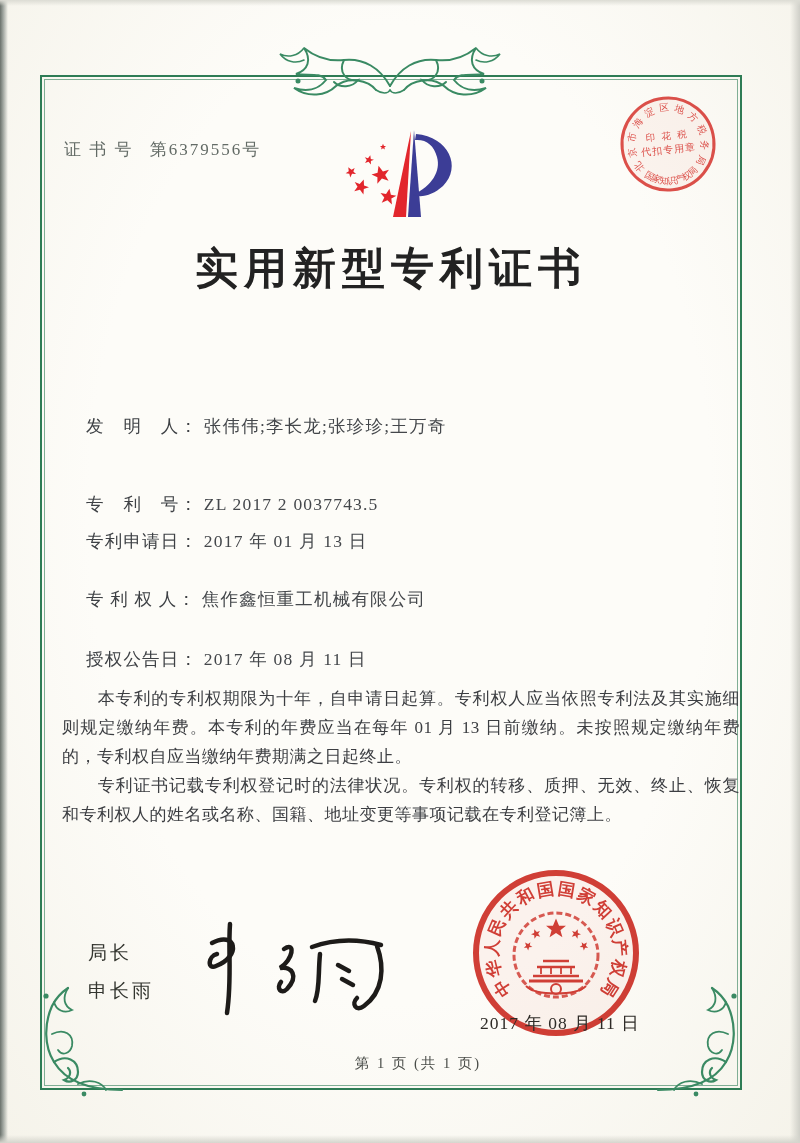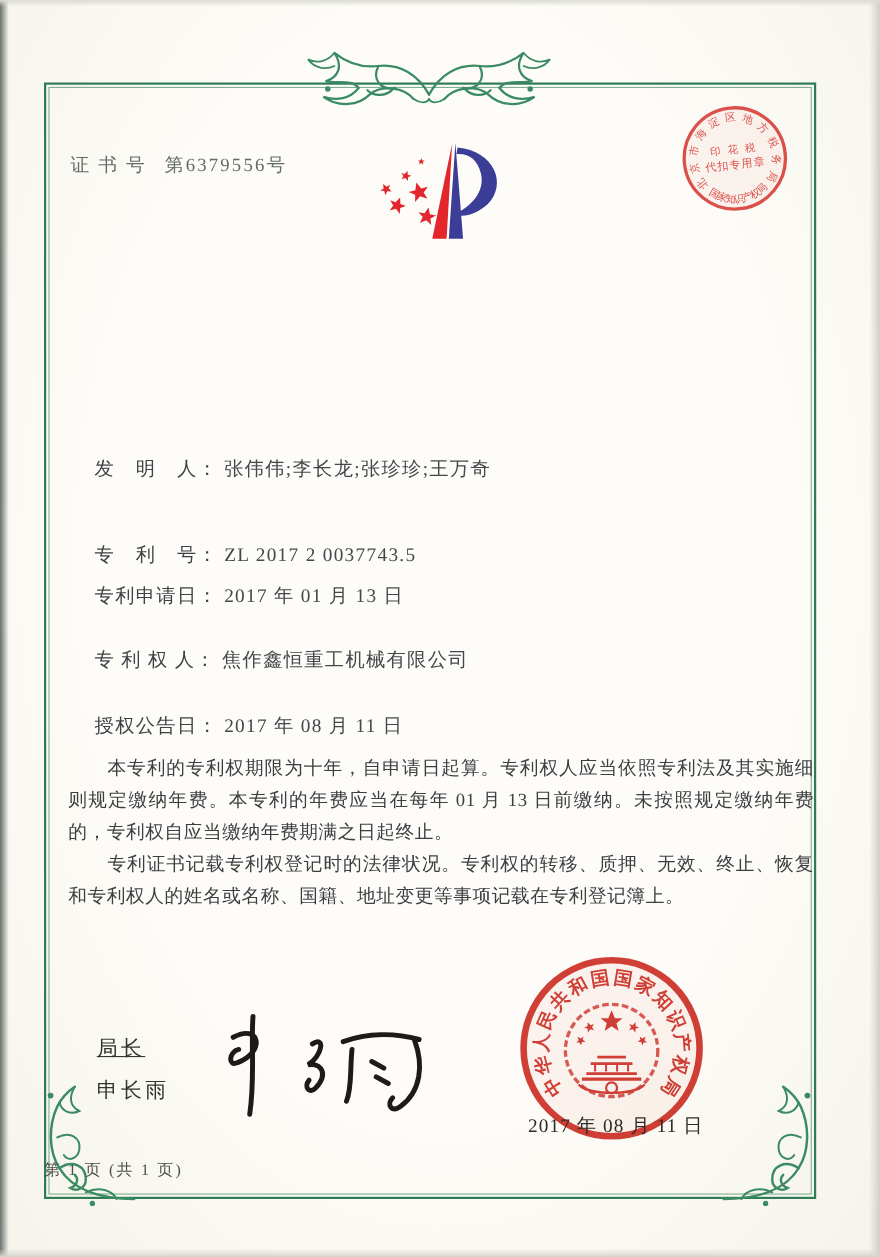--- a/index.html
+++ b/index.html
@@ -21,24 +21,24 @@
   .abs{position:absolute;}
   .cert-no{left:64px;top:138px;font-size:17px;color:#636b66;letter-spacing:2px;}
   .title{left:40px;top:240px;width:702px;text-align:center;font-size:43px;
          font-weight:700;letter-spacing:6px;color:#222;}
   .field-row{left:86px;font-size:17.5px;color:#3e4145;letter-spacing:1.2px;white-space:nowrap;}
   .field-label{color:#3e4145;}
   .field-value{color:#44474b;}
   .body-text{left:62px;top:684px;width:678px;font-size:17px;line-height:29px;
              color:#3c3e42;text-align:justify;}
   .body-text p{margin:0;text-indent:2.1em;letter-spacing:0.5px;}
-  .sig-role{left:88px;top:940px;font-size:19px;color:#33352f;letter-spacing:3px;text-decoration:underline;}
+  .sig-role{left:88px;top:940px;font-size:19px;color:#33352f;letter-spacing:3px;}
   .sig-name{left:88px;top:978px;font-size:19px;color:#33352f;letter-spacing:3px;}
   .seal-date{left:480px;top:1011px;font-size:17.5px;color:#2e2b27;letter-spacing:1px;z-index:6;}
-  .page-footer{left:40px;top:1054px;width:756px;text-align:left;font-size:14.5px;
+  .page-footer{left:40px;top:1054px;width:756px;text-align:center;font-size:14.5px;
                color:#4a4d49;letter-spacing:2px;}
   svg{overflow:visible;}
   .seal-svg{mix-blend-mode:multiply;opacity:.95;}
 </style>
 </head>
 <body>
 
 <div class="page">
 
   <div class="edge-left abs" style="left:0;top:0;"></div>
@@ -136,20 +136,21 @@
         <text x="30.251945665178496" y="81.93362879187306" transform="rotate(396 30.251945665178496 81.93362879187306)" text-anchor="middle" dominant-baseline="central" font-size="9.2" fill="#dd4742">国</text>
         <text x="36.95074420619541" y="85.80118193277625" transform="rotate(384 36.95074420619541 85.80118193277625)" text-anchor="middle" dominant-baseline="central" font-size="9.2" fill="#dd4742">家</text>
         <text x="44.307267439742915" y="88.19146122715081" transform="rotate(372 44.307267439742915 88.19146122715081)" text-anchor="middle" dominant-baseline="central" font-size="9.2" fill="#dd4742">知</text>
         <text x="52.00000000000001" y="89" transform="rotate(360 52.00000000000001 89)" text-anchor="middle" dominant-baseline="central" font-size="9.2" fill="#dd4742">识</text>
         <text x="59.69273256025709" y="88.19146122715081" transform="rotate(348 59.69273256025709 88.19146122715081)" text-anchor="middle" dominant-baseline="central" font-size="9.2" fill="#dd4742">产</text>
         <text x="67.04925579380462" y="85.80118193277623" transform="rotate(336 67.04925579380462 85.80118193277623)" text-anchor="middle" dominant-baseline="central" font-size="9.2" fill="#dd4742">权</text>
         <text x="73.74805433482152" y="81.93362879187305" transform="rotate(324 73.74805433482152 81.93362879187305)" text-anchor="middle" dominant-baseline="central" font-size="9.2" fill="#dd4742">局</text>
       </g>
   </svg>
 
+  <div class="abs title">实用新型专利证书</div>
 
   <div class="abs field-row" style="top:414px">
     <span class="field-label">发　明　人：</span>
     <span class="field-value">张伟伟;李长龙;张珍珍;王万奇</span>
   </div>
   <div class="abs field-row" style="top:492px">
     <span class="field-label">专　利　号：</span>
     <span class="field-value">ZL 2017 2 0037743.5</span>
   </div>
   <div class="abs field-row" style="top:529px">

